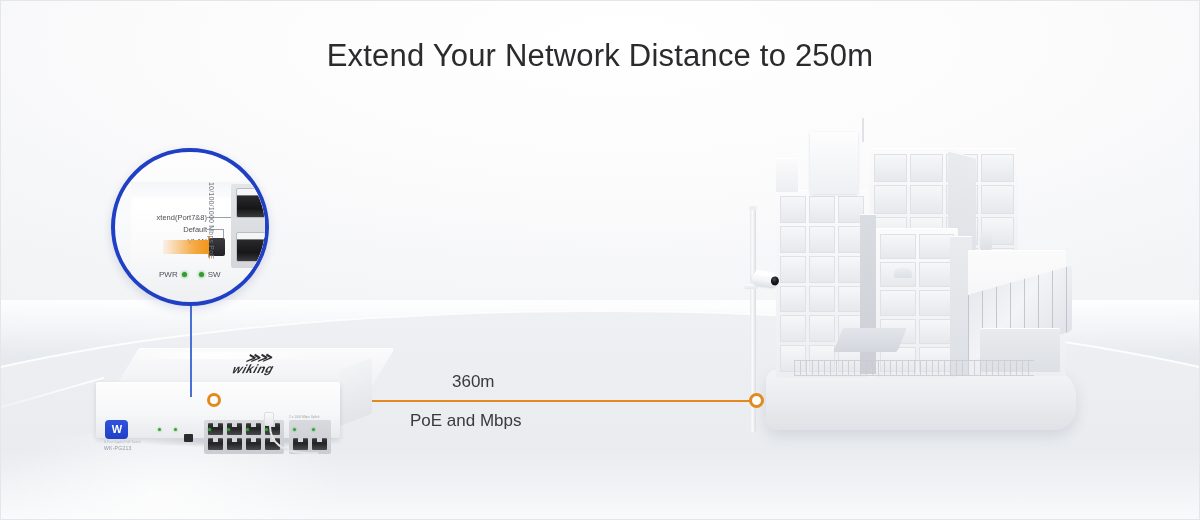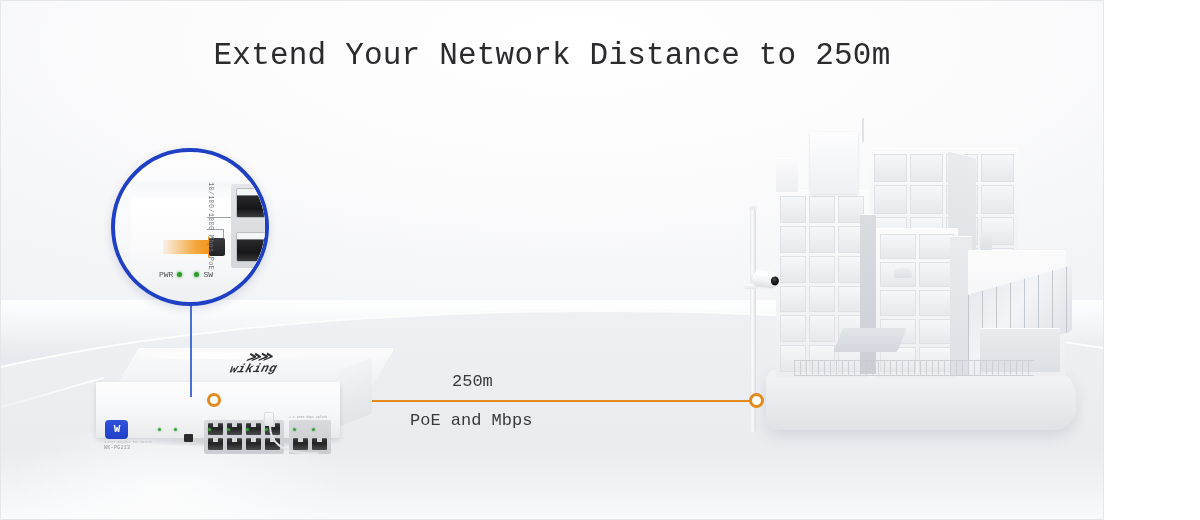--- a/index.html
+++ b/index.html
@@ -2,24 +2,24 @@
 <html><head>
 <meta charset="utf-8">
 <style>
   html, body {
     margin: 0;
     padding: 0;
     background: #ffffff;
   }
   .stage {
     position: relative;
-    width: 1104px;
+    width: 1200px;
     height: 520px;
     overflow: hidden;
-    font-family: Liberation Mono, monospace;
+    font-family: Liberation Sans, sans-serif;
     background:
       radial-gradient(120% 90% at 52% 8%, #ffffff 0%, #fbfbfc 32%, #f3f4f6 62%, #eceef1 100%);
   }
 
   
   .ground {
     position: absolute;
     left: -40px;
     right: -40px;
     top: 300px;
@@ -733,21 +733,21 @@
   <div class="pole-cap"></div>
   <div class="pole"></div>
   <div class="cam-arm"></div>
   <div class="cam-body">
     <div class="cam-shade"></div>
     <div class="cam-lens"></div>
   </div>
 
   <div class="cable-line"></div>
   <div class="cable-end-dot"></div>
-  <div class="label-distance">250m</div>
+  <div class="label-distance">360m</div>
   <div class="label-payload">PoE and Mbps</div>
 
   <div class="switch">
     <div class="switch-shadow"></div>
     <div class="switch-top"></div>
     <div class="switch-top-sheen"></div>
     <div class="brand-top">
       <div class="brand-chevrons">≫≫</div>
       <div class="brand-word">wiking</div>
     </div>
@@ -800,20 +800,25 @@
     </div>
   </div>
 
   <div class="cable-start-dot"></div>
 
   <div class="callout-leader"></div>
   <div class="magnifier">
     <div class="mag-panel-top"></div>
     <div class="mag-panel"></div>
 
+    <div class="mag-labels">
+      <div>xtend(Port7&amp;8)</div>
+      <div>Default</div>
+      <div>VLAN</div>
+    </div>
 
     <div class="mag-leader" style="left:92px; top:65px; width:24px;"></div>
     <div class="mag-leader" style="left:92px; top:77px; width:16px;"></div>
     <div class="mag-leader" style="left:92px; top:89px; width:10px;"></div>
     <div class="mag-leader-v" style="left:116px; top:65px; height:24px;"></div>
     <div class="mag-leader-v" style="left:108px; top:77px; height:12px;"></div>
 
     <div class="mag-arrow"></div>
     <div class="mag-dipswitch"></div>
 

